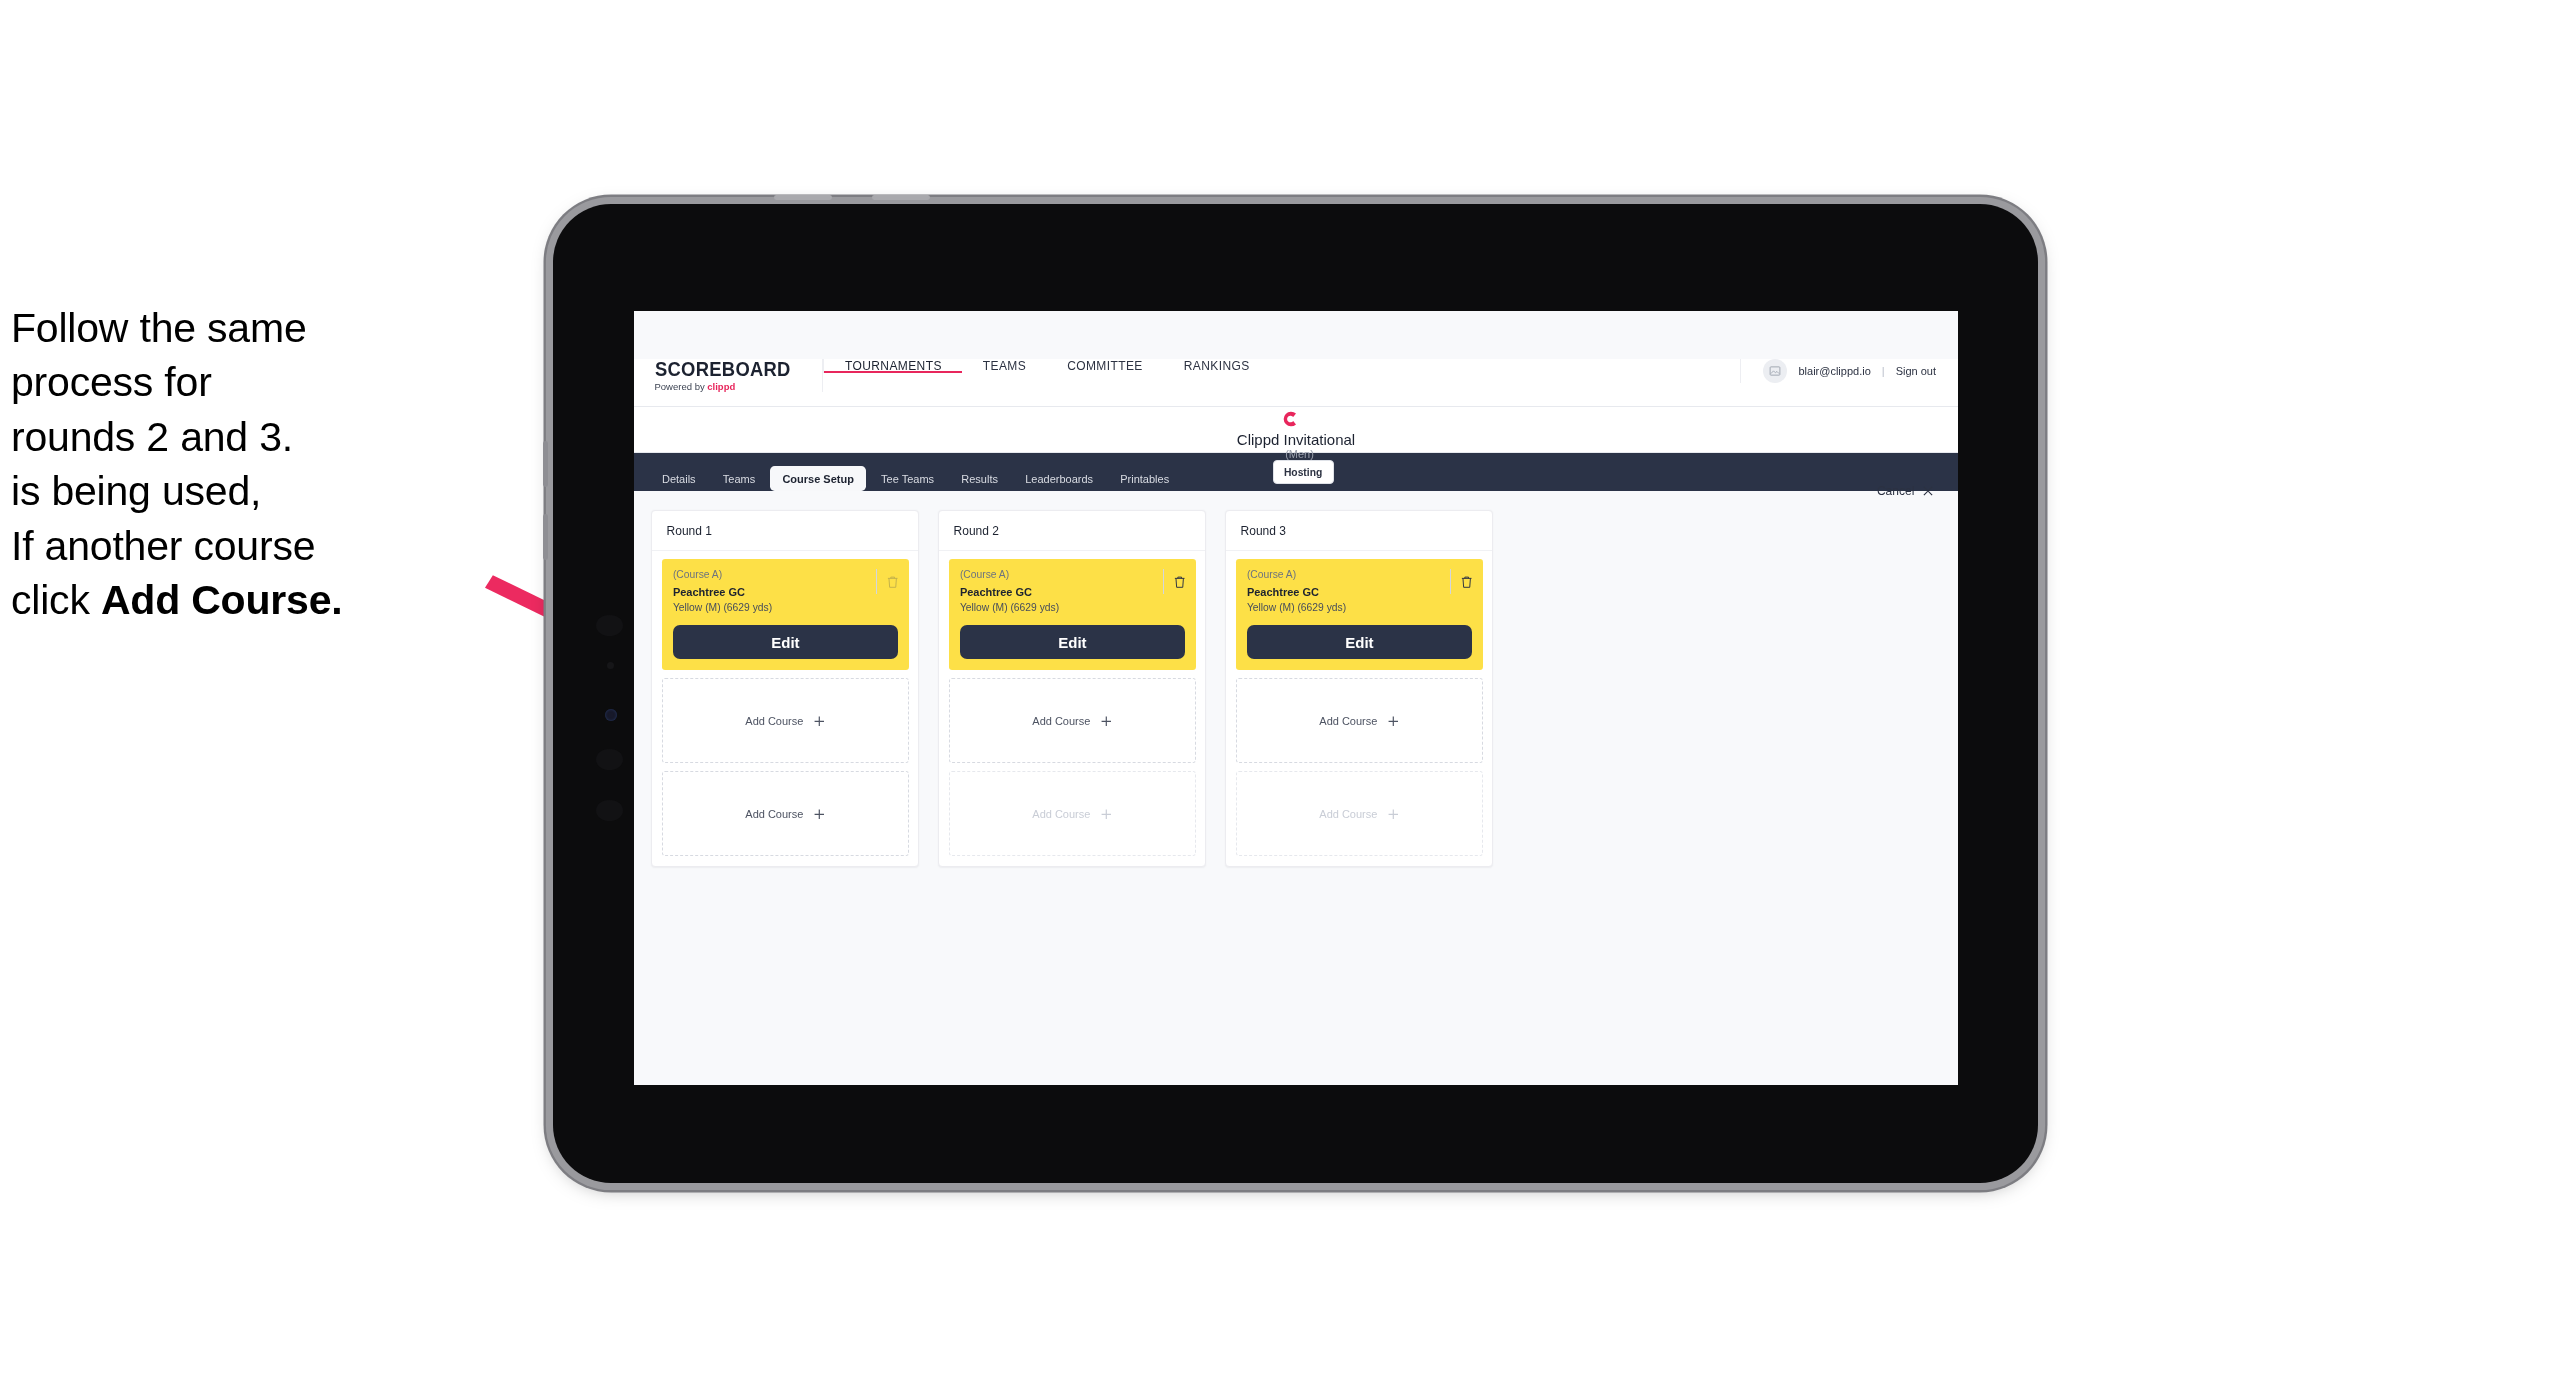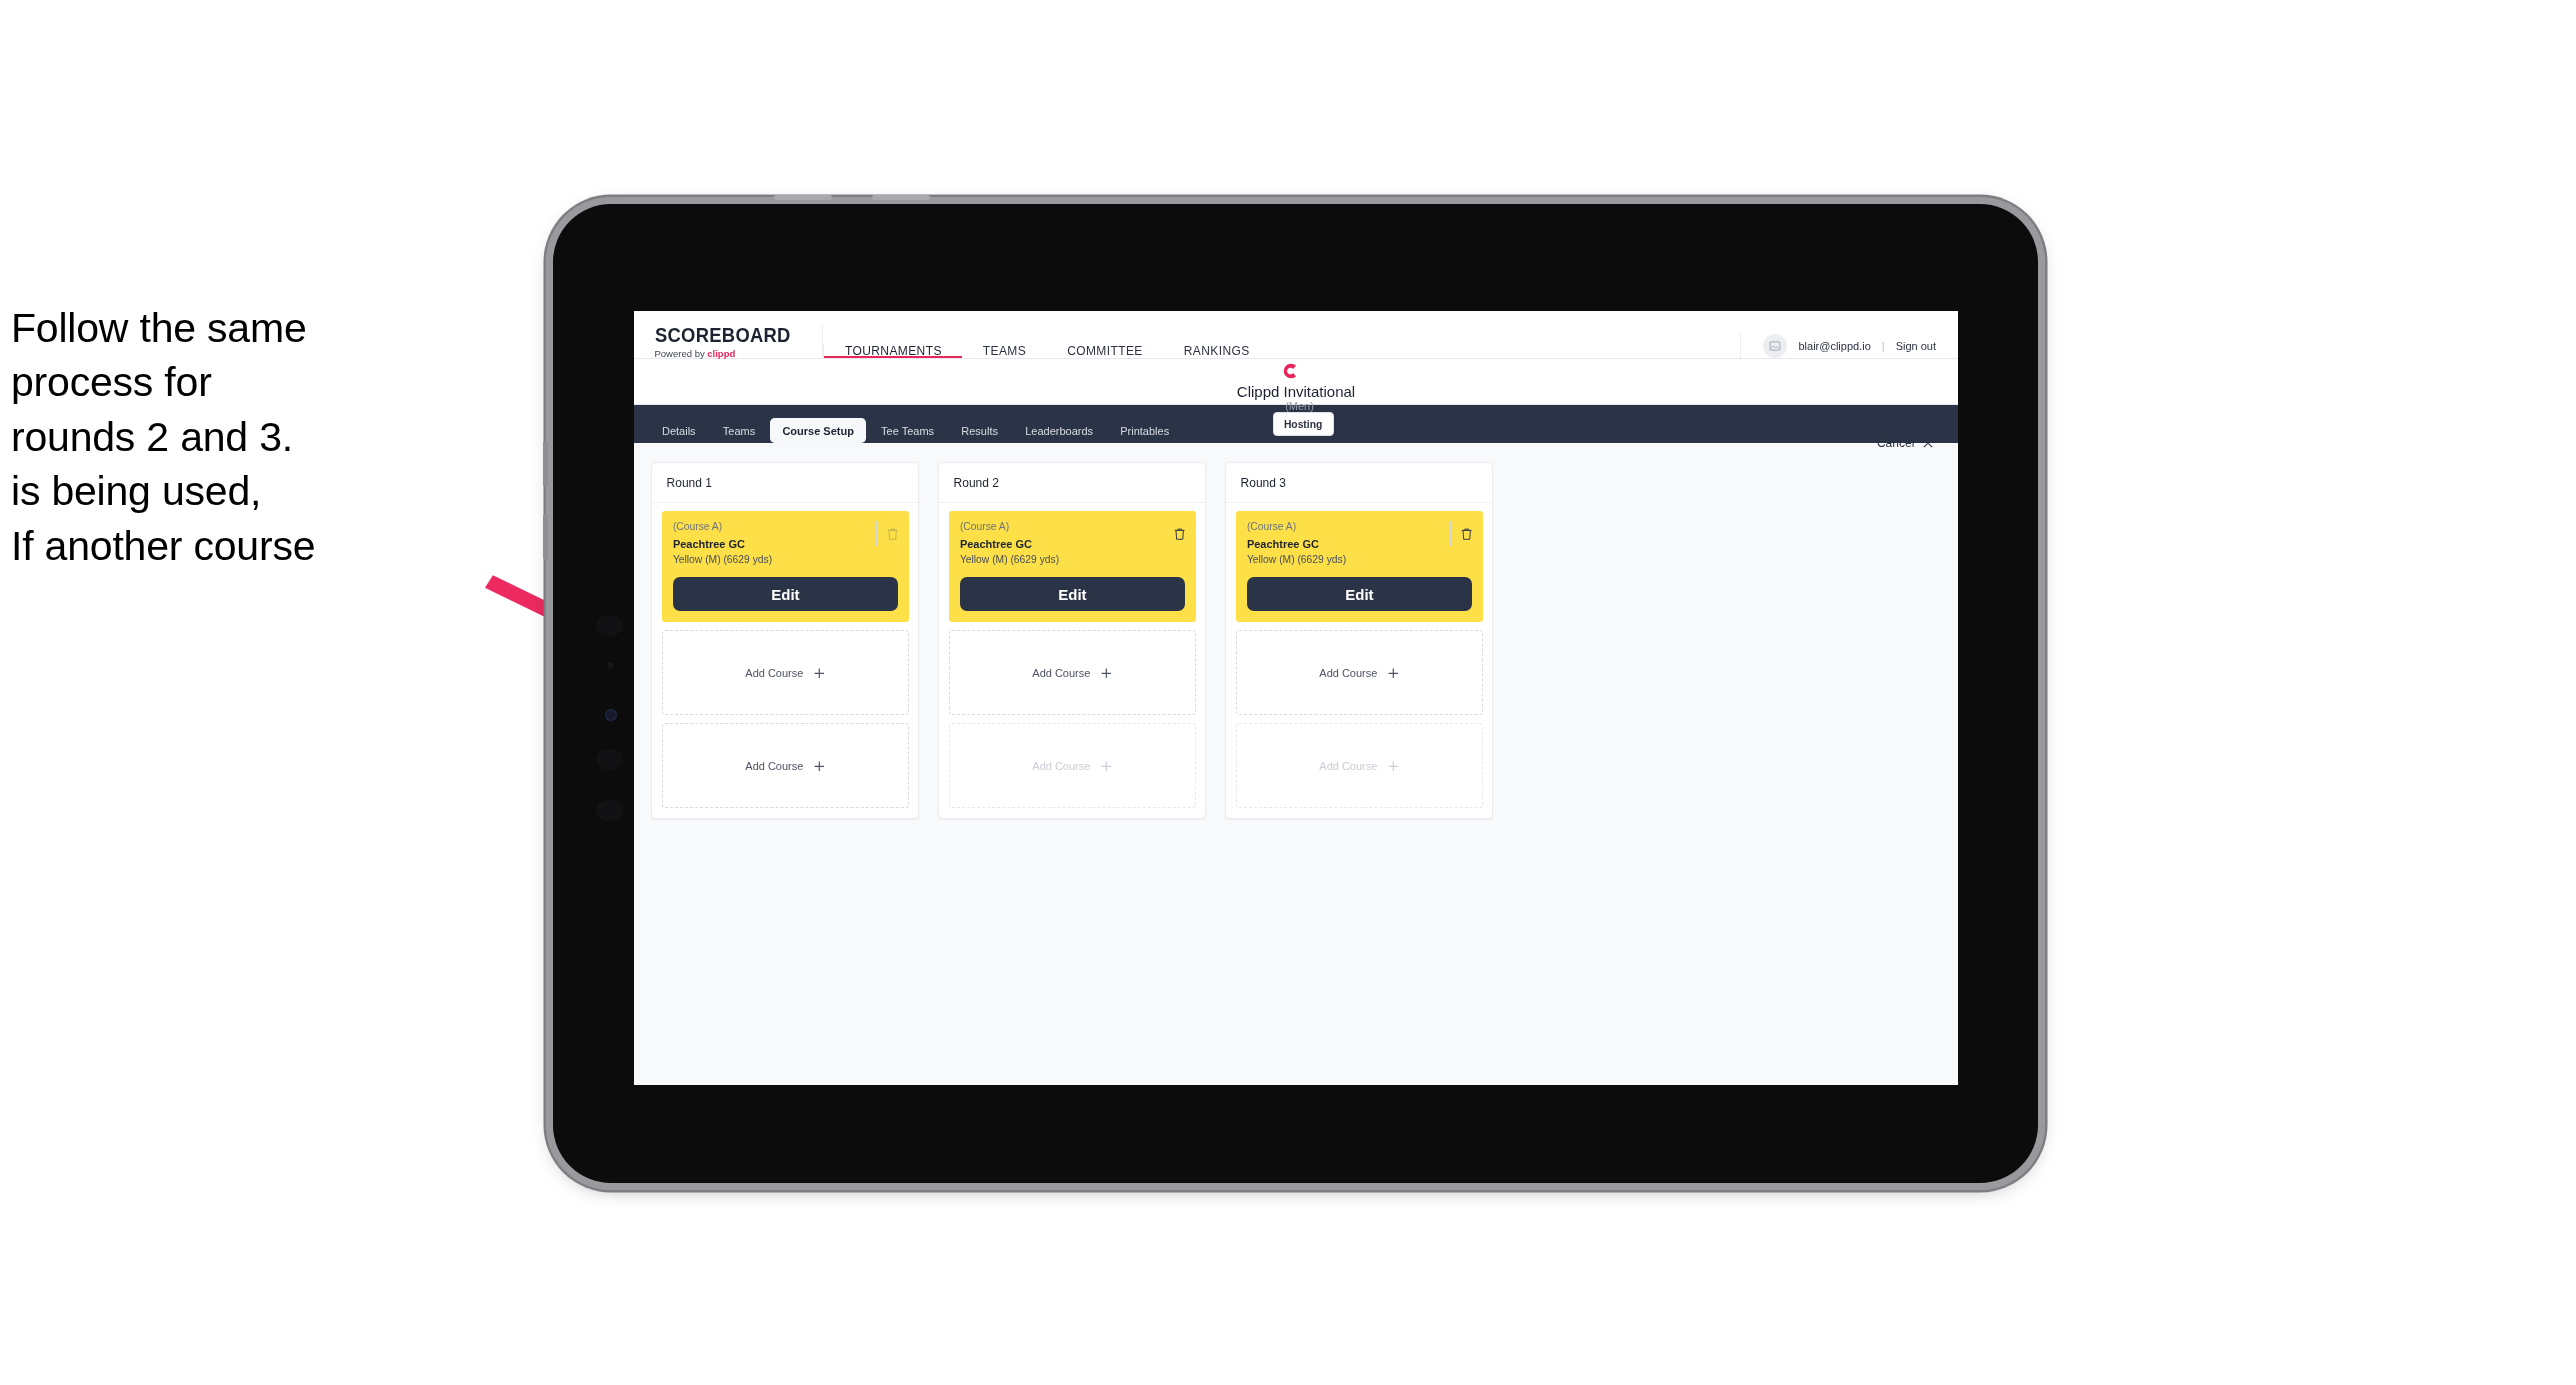--- a/index.html
+++ b/index.html
@@ -56,23 +56,24 @@
     position: absolute;
     left: 81px; top: 107px;
     width: 1324px; height: 774px;
     background: #f8f9fb;
     overflow: hidden;
   }
 
   
   #topbar {
     height: 48px; background:#ffffff;
-    display:flex; align-items:flex-end;
+    display:flex; align-items:flex-start;
     border-bottom: 0.8px solid #e7e9ee;
     position:relative;
+    margin-top:48px;
   }
   #brand {
     display:flex; flex-direction:column; justify-content:center;
     padding: 0 20.5px 0 20.5px;
     border-right: 0.8px solid #edeef2;
     min-width: 150px;
   }
   #brand .sb {
     font-family: "Liberation Sans Narrow","Liberation Sans",sans-serif;
     font-weight: 700; font-size: 20px; letter-spacing: 0.3px;
@@ -187,20 +188,21 @@
 <body>
 
 <div id="stage">
 
   <div id="annotation">
     <span class="ln">Follow the same</span>
     <span class="ln">process for</span>
     <span class="ln">rounds 2 and 3.</span>
     <span class="ln">is being used,</span>
     <span class="ln">If another course</span>
+    <span class="ln"><span>click </span><b>Add Course.</b></span>
   </div>
 
   <svg id="arrow-svg" viewBox="0 0 420 230">
     <path d="M34 38 L305 170 L295 186 L24 54 Z" fill="#ec2a60"></path>
     <path d="M330 130 L338 208 L270 196 Z" fill="#ec2a60"></path>
   </svg>
 
   <div id="tablet">
     <div class="bezel-btn" id="btn-top1"></div>
     <div class="bezel-btn" id="btn-top2"></div>

